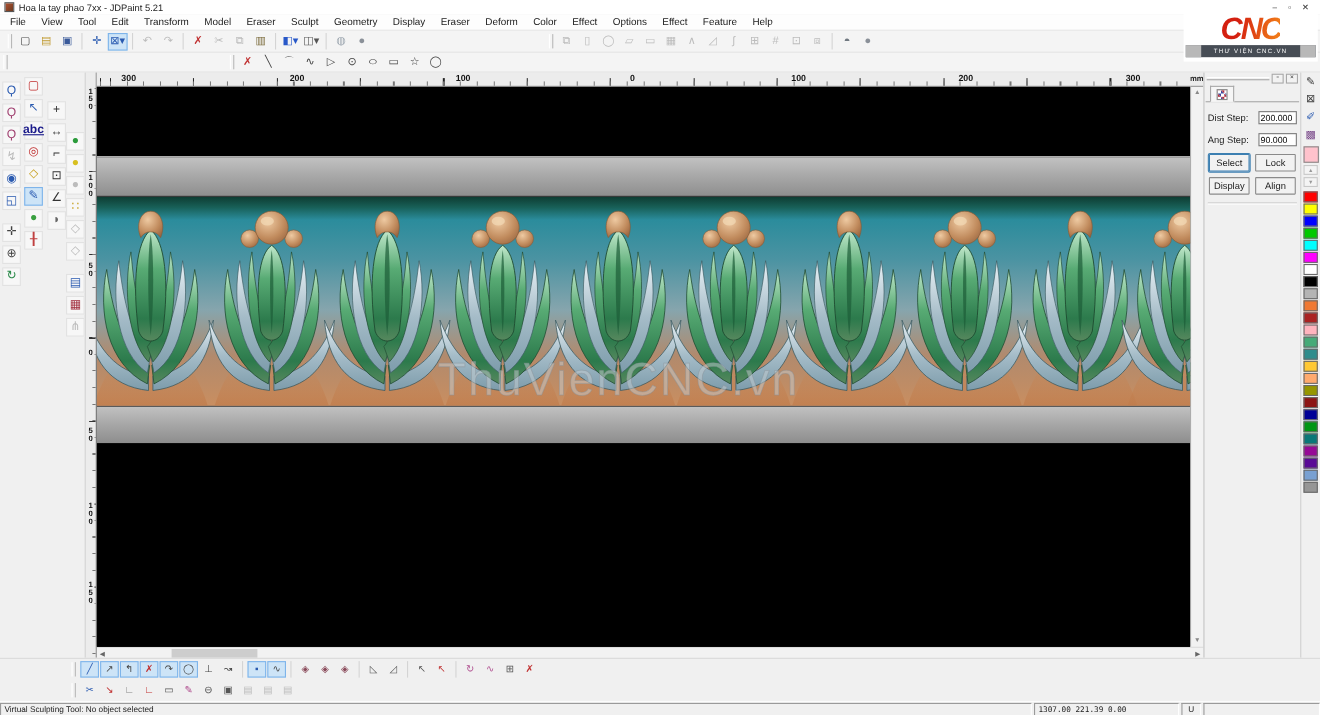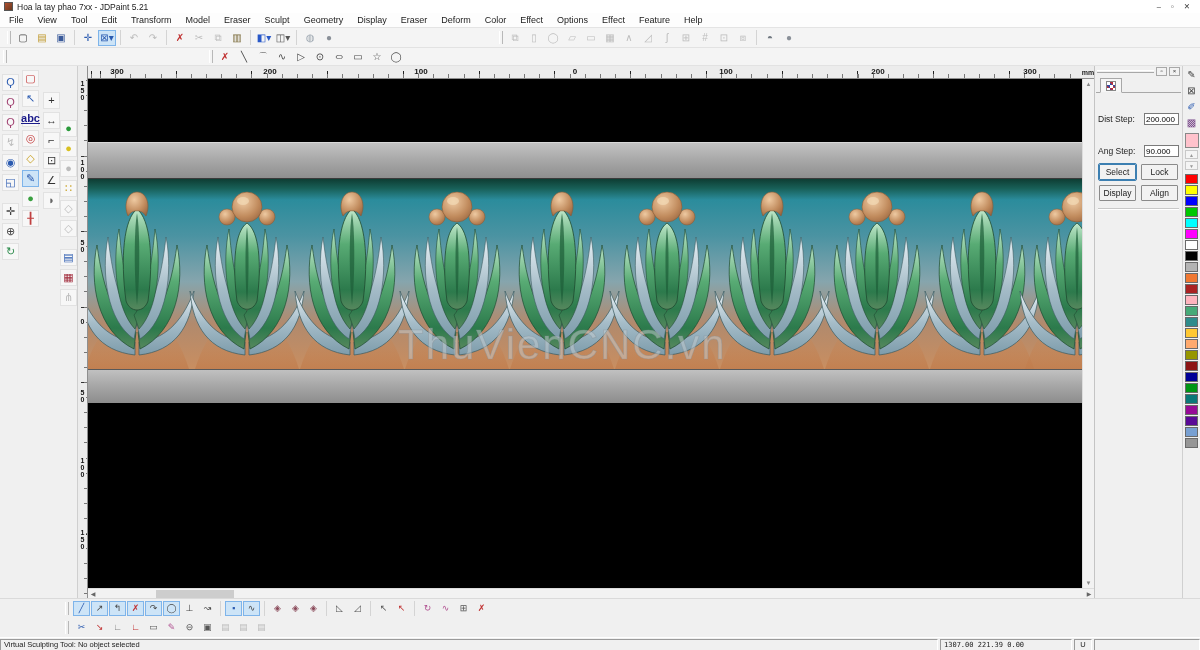--- a/index.html
+++ b/index.html
@@ -83,21 +83,21 @@
   .rp-grip { height:9px; display:flex; align-items:center; gap:2px; padding:1px 2px 0 2px; }
   .rp-grip .line { flex:1; height:3px; border-top:1px solid #fff; border-bottom:1px solid #a8a8a8; }
   .rp-btn { width:11px; height:9px; border:1px solid #a8a8a8; background:#f2f2f2; font-size:6px; line-height:7px; text-align:center; color:#333; }
   .rp-tab { width:22px; height:15px; border:1px solid #a8a8a8; border-bottom:1px solid #f0f0f0; background:#f6f6f6; margin:2px 0 0 5px;
             display:flex; align-items:center; justify-content:center; position:relative; top:1px; }
   .rp-tabline { border-top:1px solid #a8a8a8; margin:0 1px; }
   .tab-ico { width:10px; height:10px; background-color:#fff;
              background-image:linear-gradient(45deg,#b23040 25%,transparent 25%,transparent 75%,#b23040 75%),
                               linear-gradient(45deg,#3a4aa0 25%,transparent 25%,transparent 75%,#3a4aa0 75%);
              background-size:6px 6px; background-position:0 0,3px 3px; border:1px solid #888; }
-  .rp-row { display:flex; align-items:center; margin:20px 3px 0 3px; }
+  .rp-row { display:flex; align-items:center; margin:8px 3px 0 3px; }
   .rp-row label { flex:1; }
   .rp-row input { width:35px; height:12px; border:1px solid #7a7a7a; font-size:8px; padding:0 1px; font-family:"Liberation Sans",sans-serif; }
   .rp-grid { display:grid; grid-template-columns:1fr 1fr; gap:5px; margin:7px 4px; }
   .rp-button { height:16px; border:1px solid #8a8a8a; background:#f2f2f2; font-size:8.5px; display:flex; align-items:center; justify-content:center; border-radius:1px; }
   .rp-button.focused { outline:1px solid #3c7fb1; border-color:#3c7fb1; }
   .rp-sep { border-top:1px solid #c8c8c8; border-bottom:1px solid #fff; margin:5px 3px; }
 
   
   .color-strip { width:18px; background:#f0f0f0; border-left:1px solid #d0d0d0; display:flex; flex-direction:column; align-items:center; padding-top:1px; }
   .current-swatch { width:14px; height:15px; border:1px solid #888; margin-top:2px; }
@@ -519,15 +519,19 @@
     </div>
   </div>
 
   <div class="statusbar">
     <div class="sb-cell sb-msg">Virtual Sculpting Tool: No object selected</div>
     <div class="sb-cell sb-coords">1307.00 221.39 0.00</div>
     <div class="sb-cell sb-mode">U</div>
     <div class="sb-cell sb-end"></div>
   </div>
 
+  <div class="logo">
+    <div class="logo-text">CNC</div>
+    <div class="logo-banner">THƯ VIỆN CNC.VN</div>
+  </div>
 
 
 </div>
 
 </body></html>

